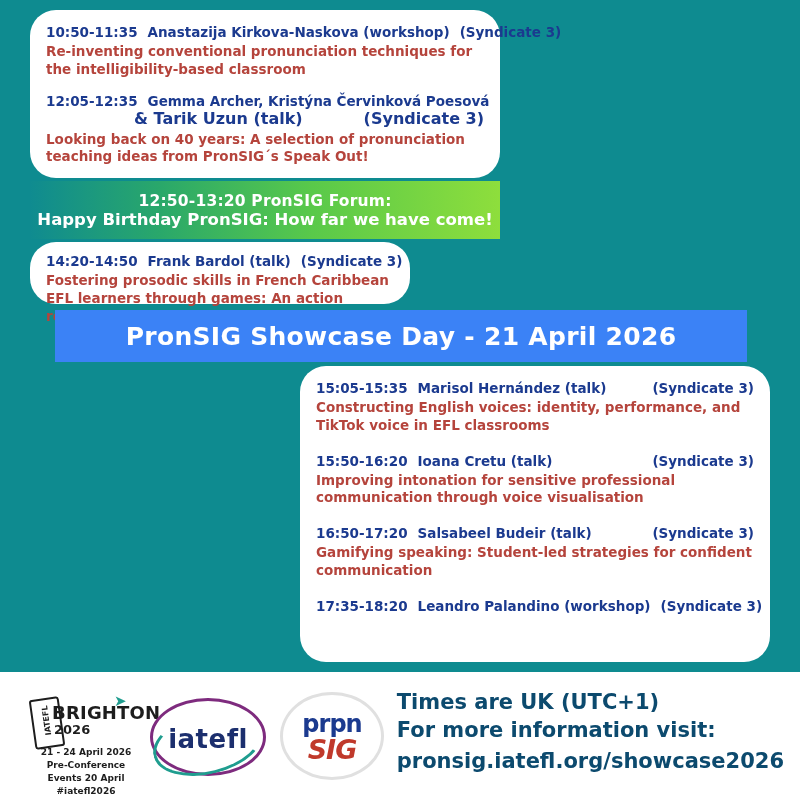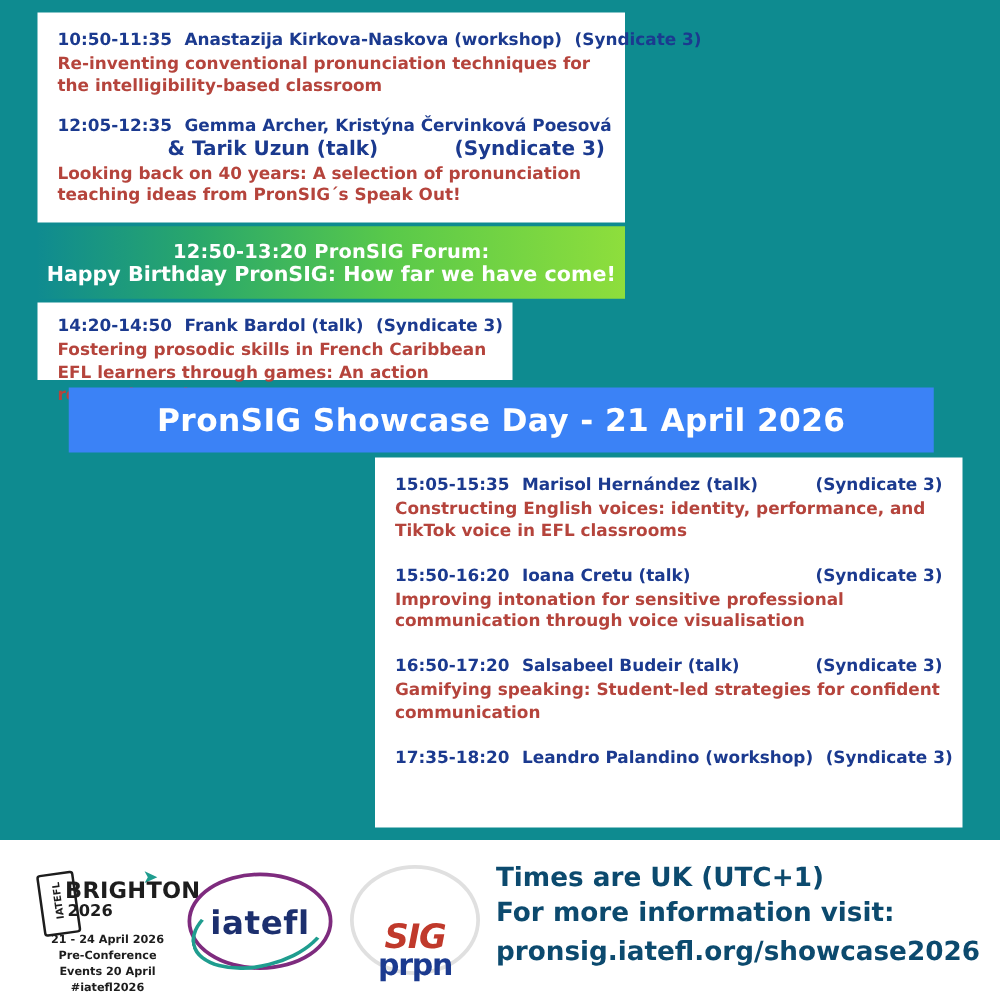--- a/index.html
+++ b/index.html
@@ -18,20 +18,21 @@
     position: absolute;
     inset: 0;
     background: #0e8b90;
   }
 
   
   .card {
     position: absolute;
     background: #ffffff;
     box-sizing: border-box;
+    border-radius: 26px;
   }
 
   .sess {
     margin: 0 0 0 0;
   }
   .sess + .sess {
     margin-top: 14px;
   }
   .sess-head {
     display: flex;
@@ -322,21 +323,20 @@
   #logo-pronsig .pron {
     position: absolute;
     left: 0;
     top: 20px;
     width: 108px;
     text-align: center;
     font-size: 24px;
     font-weight: bold;
     color: #1b3a8f;
     letter-spacing: -1px;
-    margin-top: 48px;
   }
   #logo-pronsig .sig {
     position: absolute;
     left: 0;
     top: 44px;
     width: 108px;
     text-align: center;
     font-size: 27px;
     font-weight: bold;
     color: #c0392b;

